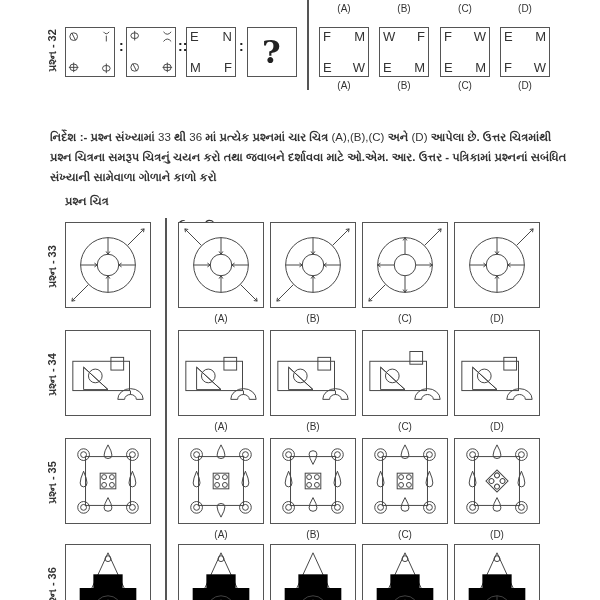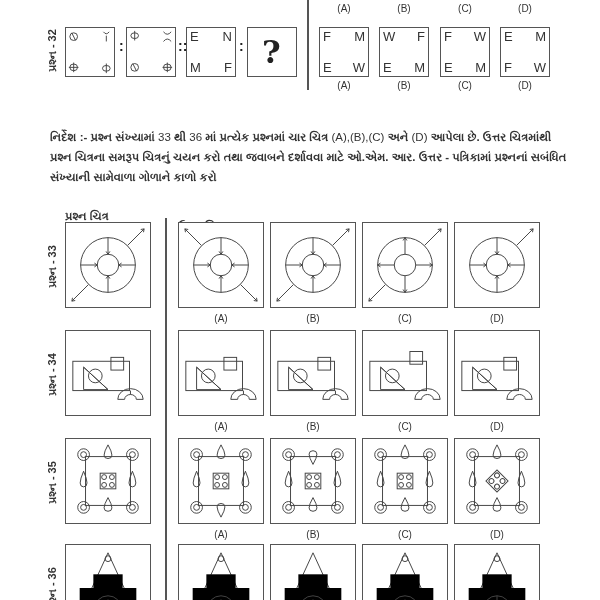--- a/index.html
+++ b/index.html
@@ -120,21 +120,21 @@
 </div>
 <div class="lbl" style="left:319px;top:80px;">(A)</div>
 <div class="lbl" style="left:379px;top:80px;">(B)</div>
 <div class="lbl" style="left:440px;top:80px;">(C)</div>
 <div class="lbl" style="left:500px;top:80px;">(D)</div>
 
 <div class="instr">
   <span>નિર્દેશ :- પ્રશ્ન સંખ્યામાં </span><span class="num">33</span><span> થી </span><span class="num">36</span><span> માં પ્રત્યેક પ્રશ્નમાં ચાર ચિત્ર </span><span class="num">(A),(B),(C)</span><span> અને </span><span class="num">(D)</span><span> આપેલા છે. ઉત્તર ચિત્રમાંથી પ્રશ્ન ચિત્રના સમરૂપ ચિત્રનું ચયન કરો તથા જવાબને દર્શાવવા માટે ઓ.એમ. આર. ઉત્તર - પત્રિકામાં પ્રશ્નનાં સબંધિત સંખ્યાની સામેવાળા ગોળાને કાળો કરો</span>
 </div>
 
-<div class="hdr" style="left:65px;top:210px;">પ્રશ્ન ચિત્ર</div>
+<div class="hdr" style="left:65px;top:195px;">પ્રશ્ન ચિત્ર</div>
 <div class="hdr" style="left:178px;top:220px;">ઉત્તર ચિત્ર</div>
 <div class="vline" style="left:165px;top:218px;height:382px;"></div>
 
 <div id="rows">
     <div class="vlabel" style="left: 22px; top: 260px;">પ્રશ્ન - 33</div>
     <div class="box" style="left: 65px; top: 222px; width: 86px; height: 86px;">
       <svg viewBox="0 0 86 86">
         <g>
           <circle cx="43" cy="43" r="28"></circle>
           <circle cx="43" cy="43" r="11"></circle>

